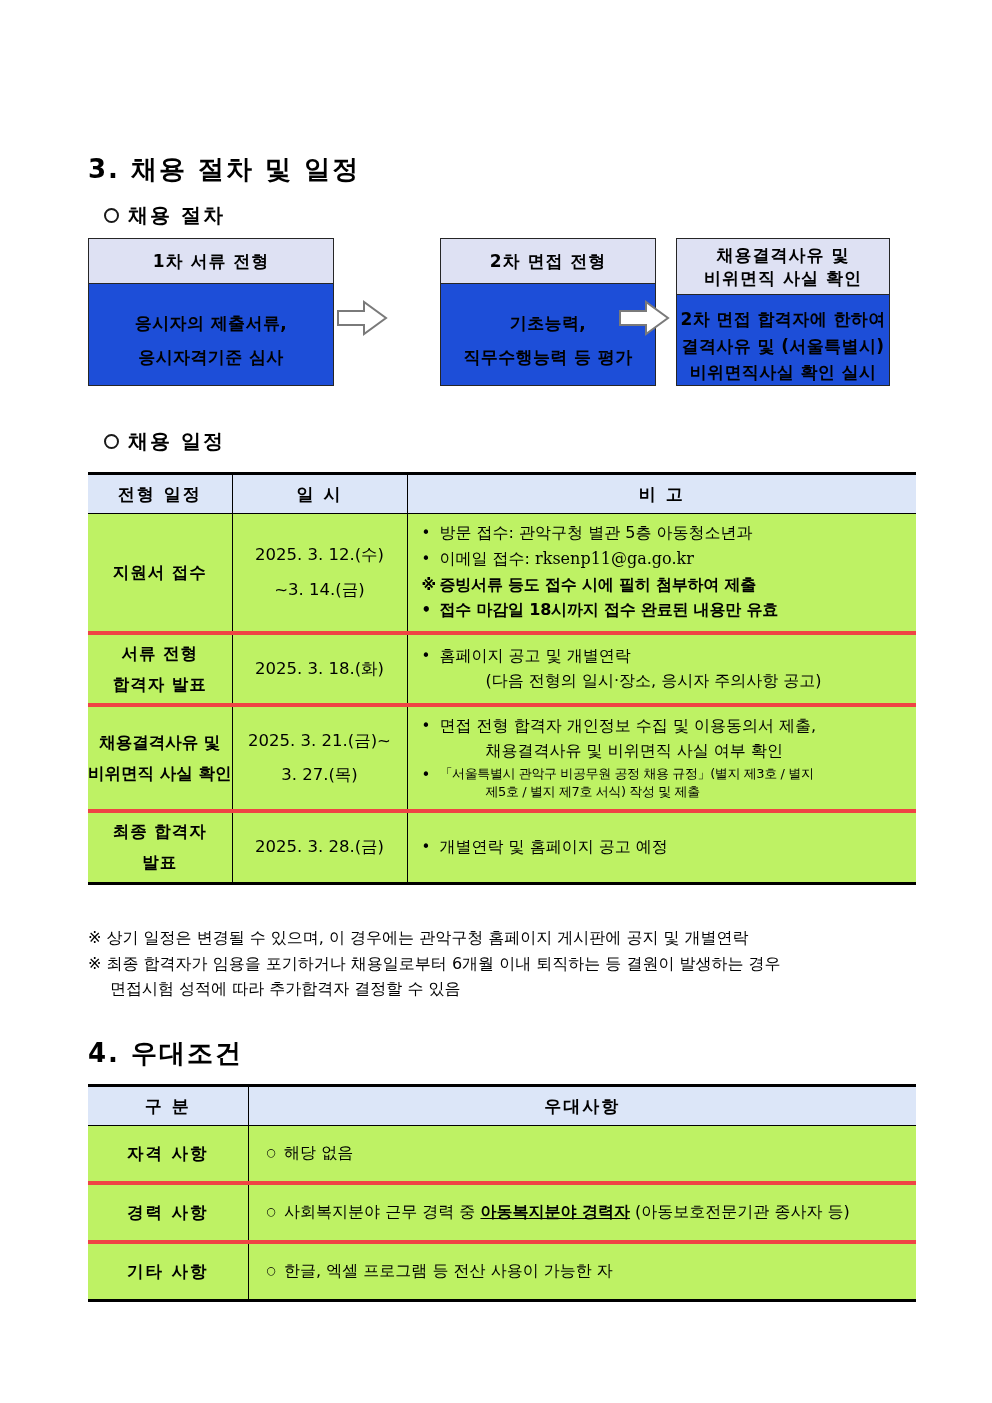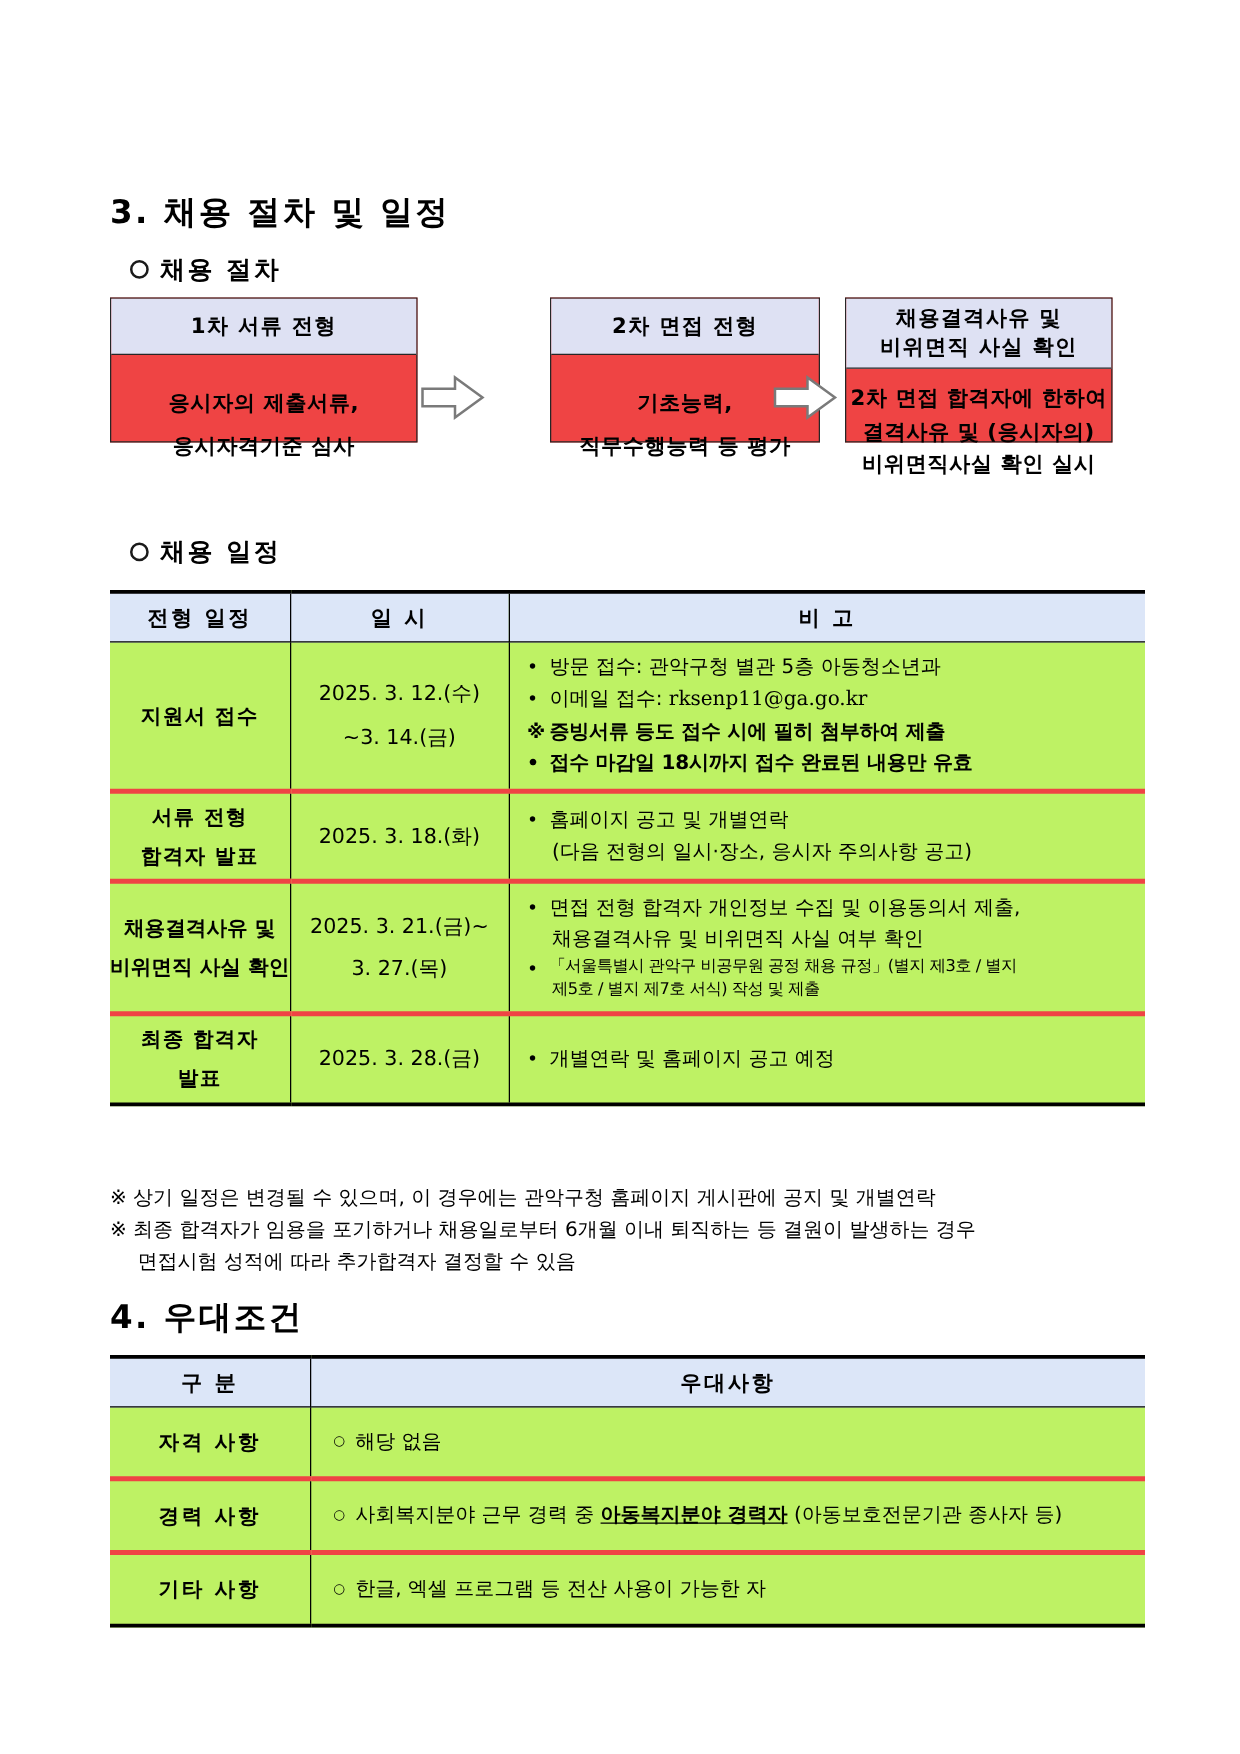--- a/index.html
+++ b/index.html
@@ -54,23 +54,23 @@
     position: absolute;
     left: 88px;
     top: 238px;
     width: 830px;
     height: 160px;
   }
   .flow-box {
     position: absolute;
     top: 0;
     border: 1px solid #262626;
-    background: #ef4444;
+    background: #1d4ed8;
     box-sizing: border-box;
-    height: 116px;
+    height: 148px;
   }
   .flow-box .fb-head {
     background: #dee1f3;
     border-bottom: 1px solid #262626;
     text-align: center;
     font-size: 17px;
     font-weight: bold;
     letter-spacing: 1px;
     display: flex;
     flex-direction: column;
@@ -173,21 +173,21 @@
   }
   ul.bl li .bullet {
     position: absolute;
     left: 2px;
     top: 0;
   }
   li.dot > .bullet::before { content: "\2022"; font-size: 15px; }
   li.star > .bullet::before { content: "\203B"; font-size: 15px; }
   li.ast  > .bullet::before { content: "*"; font-size: 15px; }
   li.bold-line { font-weight: bold; letter-spacing: -0.2px; }
-  li .sub-ln { display: block; padding-left: 2px; }
+  li .sub-ln { display: block; padding-left: 2px; margin-left: 44px; }
   .tiny { font-size: 13px; letter-spacing: -0.4px; line-height: 1.4; }
   .mono { font-family: "DejaVu Serif", "Liberation Serif", serif; letter-spacing: 0px; }
 
   
   .notes {
     position: absolute;
     font-size: 16px;
     line-height: 1.6;
     letter-spacing: 0px;
   }
@@ -257,21 +257,21 @@
       </svg>
     </div>
 
     <div class="flow-box" id="flow-box-3">
       <div class="fb-head">
         <span>채용결격사유 및</span>
         <span>비위면직 사실 확인</span>
       </div>
       <div class="fb-body compact">
         <span class="ln">2차 면접 합격자에 한하여</span>
-        <span class="ln">결격사유 및 (응시자의)</span>
+        <span class="ln">결격사유 및 (서울특별시)</span>
         <span class="ln">비위면직사실 확인 실시</span>
       </div>
     </div>
   </div>
 
   <div class="sub-title" style="left:104px; top:428px;">
     <span class="circle-mark"></span>
     <span>채용 일정</span>
   </div>
 
@@ -378,21 +378,21 @@
             <li class="dot">
               <span class="bullet"></span>
               <span>개별연락 및 홈페이지 공고 예정</span>
             </li>
           </ul>
         </td>
       </tr>
     </tbody>
   </table>
 
-  <div class="notes" style="left:88px; top:925px;margin-top:20px;">
+  <div class="notes" style="left:88px; top:925px;">
     <div class="nl">※ 상기 일정은 변경될 수 있으며, 이 경우에는 관악구청 홈페이지 게시판에 공지 및 개별연락</div>
     <div class="nl">※ 최종 합격자가 임용을 포기하거나 채용일로부터 6개월 이내 퇴직하는 등 결원이 발생하는 경우</div>
     <div class="nl indent">면접시험 성적에 따라 추가합격자 결정할 수 있음</div>
   </div>
 
   <div class="section-title" style="left:88px; top:1036px;">4. 우대조건</div>
 
   <table class="doc-table" id="preference-table" style="left:88px; top:1084px; width:828px;">
     <colgroup>
       <col style="width:160px">

